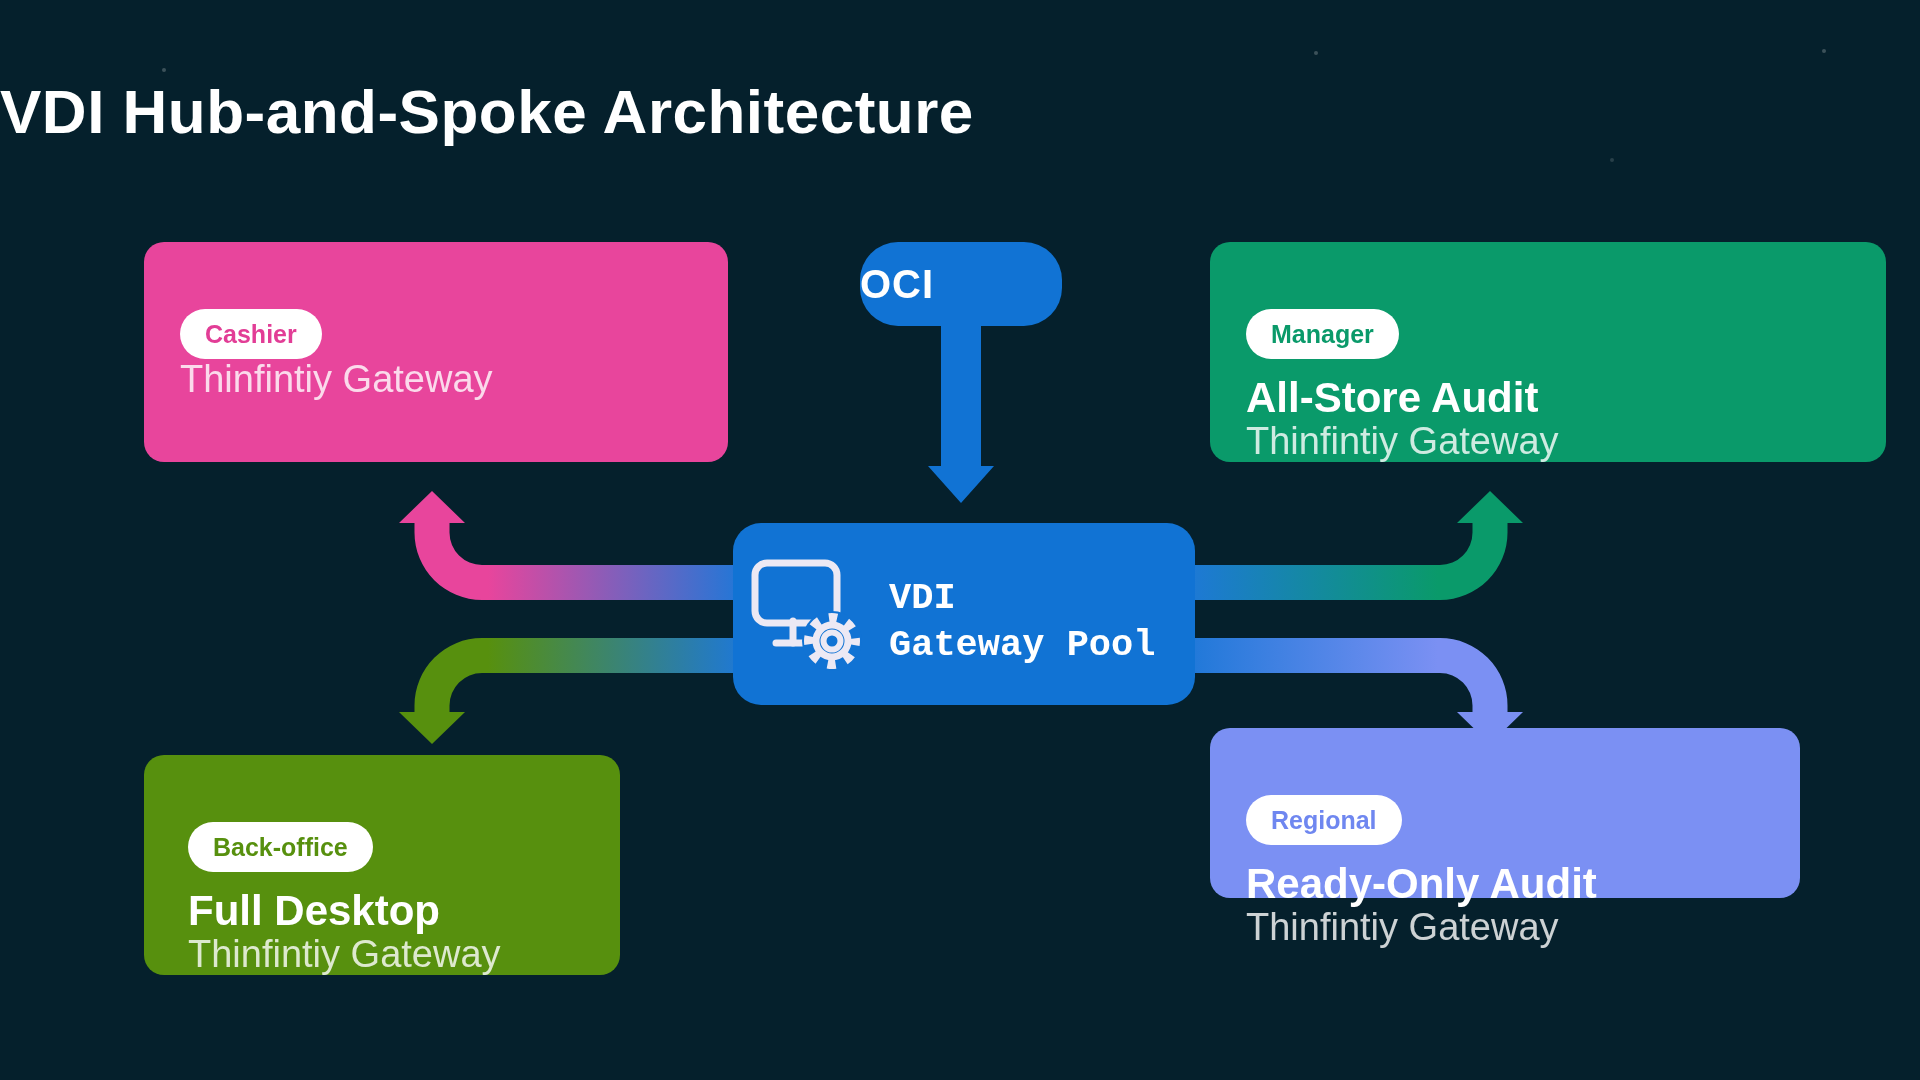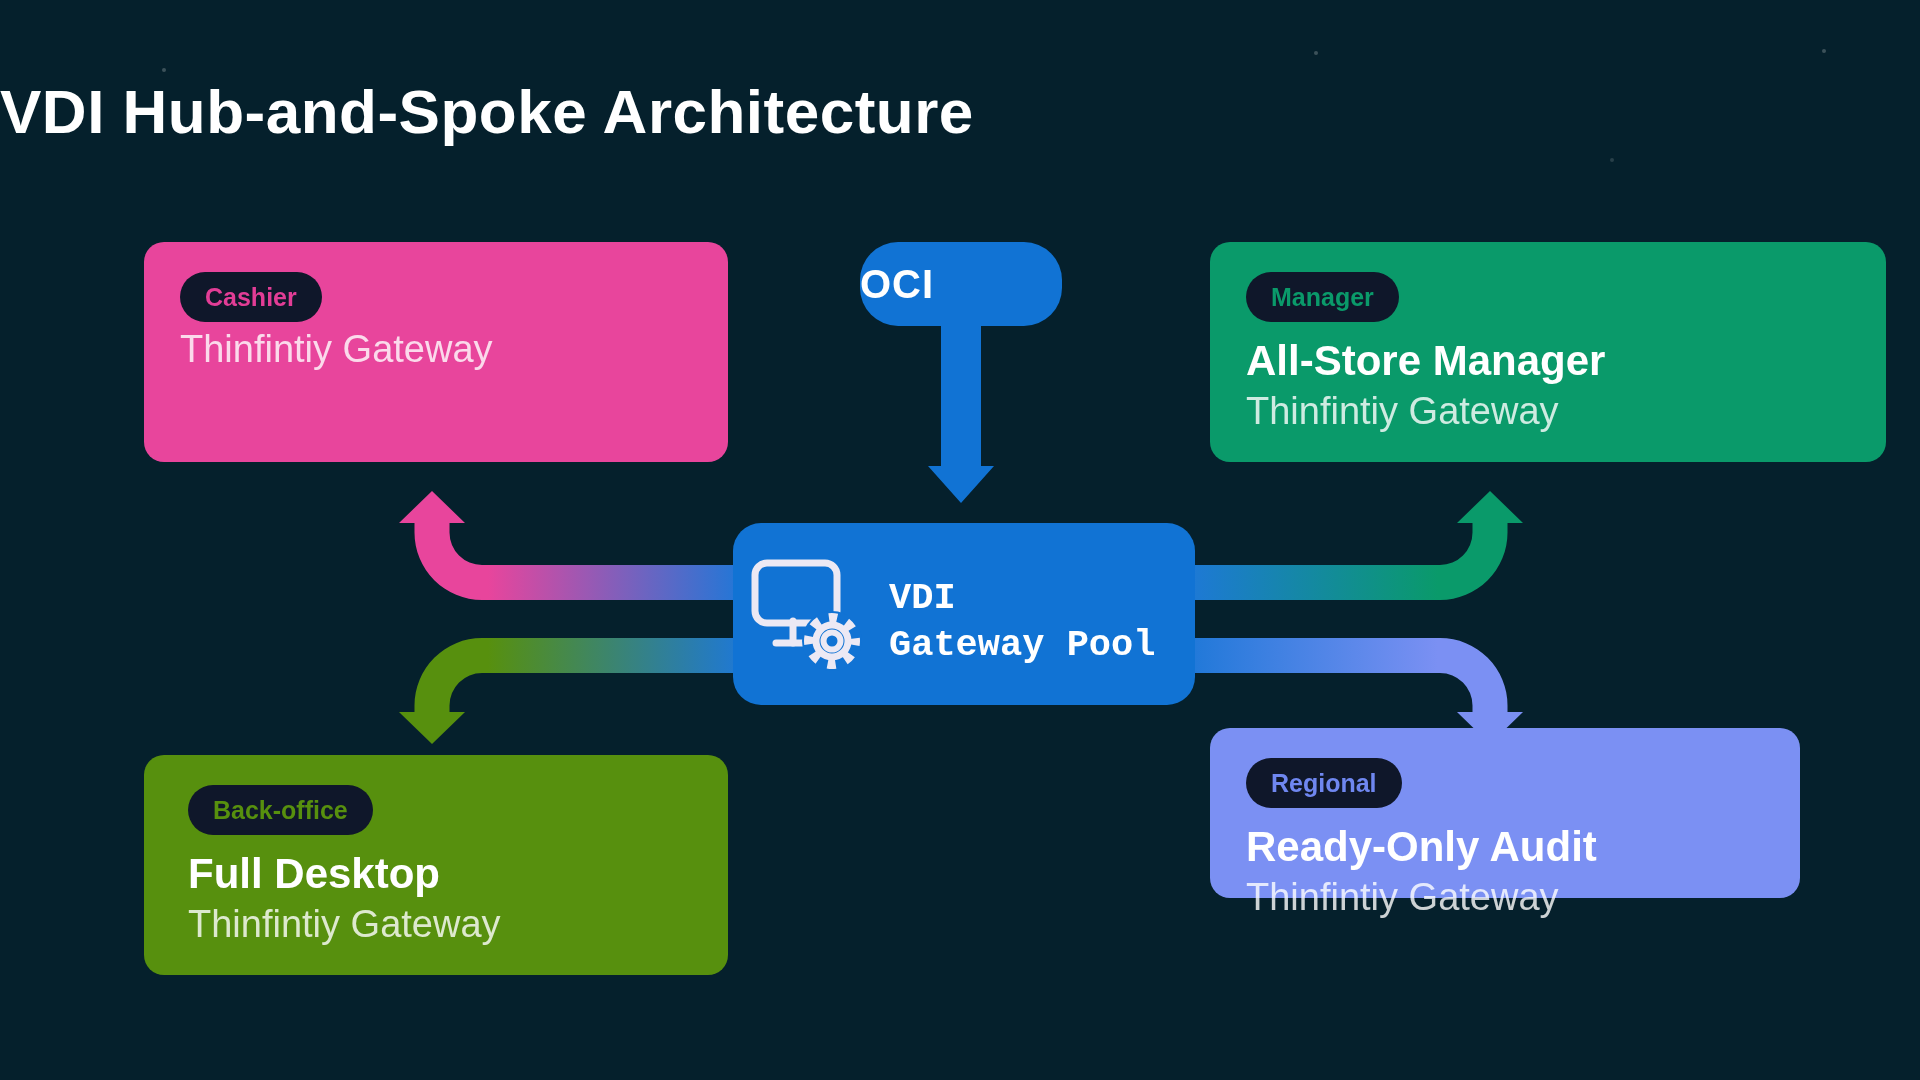--- a/index.html
+++ b/index.html
@@ -15,32 +15,32 @@
     position:absolute;left:0;right:0;top:76px;
     font-size:62px;font-weight:700;color:#ffffff;letter-spacing:.5px;margin:0;
   }
   #arrows{position:absolute;left:0;top:0;width:1920px;height:1080px;}
   .card{
     position:absolute;box-sizing:border-box;border-radius:20px;
     padding:30px 36px;color:#fff;
   }
   .card.top-left{left:144px;top:242px;width:584px;height:220px;background:#e8459c;}
   .card.top-right{left:1210px;top:242px;width:676px;height:220px;background:#0a9a6a;}
-  .card.bottom-left{left:144px;top:755px;width:584px;height:220px;background:#57900e;padding-left:44px;}
+  .card.bottom-left{left:144px;top:755px;width:476px;height:220px;background:#57900e;padding-left:44px;}
   .card.bottom-right{left:1210px;top:728px;width:590px;height:170px;background:#7b90f3;}
   .badge{
-    display:inline-block;background:#0f172a;border-radius:999px;
-    padding:10px 25px;font-size:25px;font-weight:700;line-height:1.2;
+    display:inline-block;background:#ffffff;border-radius:999px;
+    padding:10px 25px;font-size:25px;font-weight:700;line-height:1.2;margin-top:37px;
   }
   .card.top-left .badge{color:#e23d96;}
   .card.top-right .badge{color:#0a9a6a;}
   .card.bottom-left .badge{color:#57900e;}
   .card.bottom-right .badge{color:#6f87f0;}
   .card-title{font-size:42px;font-weight:700;margin-top:16px;line-height:1.1;color:#fff;}
-  .card-sub{font-size:38px;font-weight:400;margin-top:7px;line-height:1.1;color:rgba(255,255,255,.8);}
+  .card-sub{font-size:38px;font-weight:400;line-height:1.1;color:rgba(255,255,255,.8);}
   #oci-pill{
     position:absolute;left:860px;top:242px;width:202px;height:84px;
     background:#1173d4;border-radius:38px;display:flex;
     align-items:center;justify-content:flex-start;
     font-size:40px;font-weight:700;color:#ffffff;letter-spacing:1px;
   }
   #hub{
     position:absolute;left:733px;top:523px;width:462px;height:182px;
     background:#1173d4;border-radius:28px;color:#fff;font-family:Liberation Mono, monospace;
   }
@@ -97,21 +97,21 @@
     <span>OCI</span>
   </div>
 
   <div class="card top-left">
     <span class="badge">Cashier</span>
     <div class="card-sub">Thinfintiy Gateway</div>
   </div>
 
   <div class="card top-right">
     <span class="badge">Manager</span>
-    <div class="card-title">All-Store Manager</div>
+    <div class="card-title">All-Store Audit</div>
     <div class="card-sub">Thinfintiy Gateway</div>
   </div>
 
   <div class="card bottom-left">
     <span class="badge">Back-office</span>
     <div class="card-title">Full Desktop</div>
     <div class="card-sub">Thinfintiy Gateway</div>
   </div>
 
   <div class="card bottom-right">

